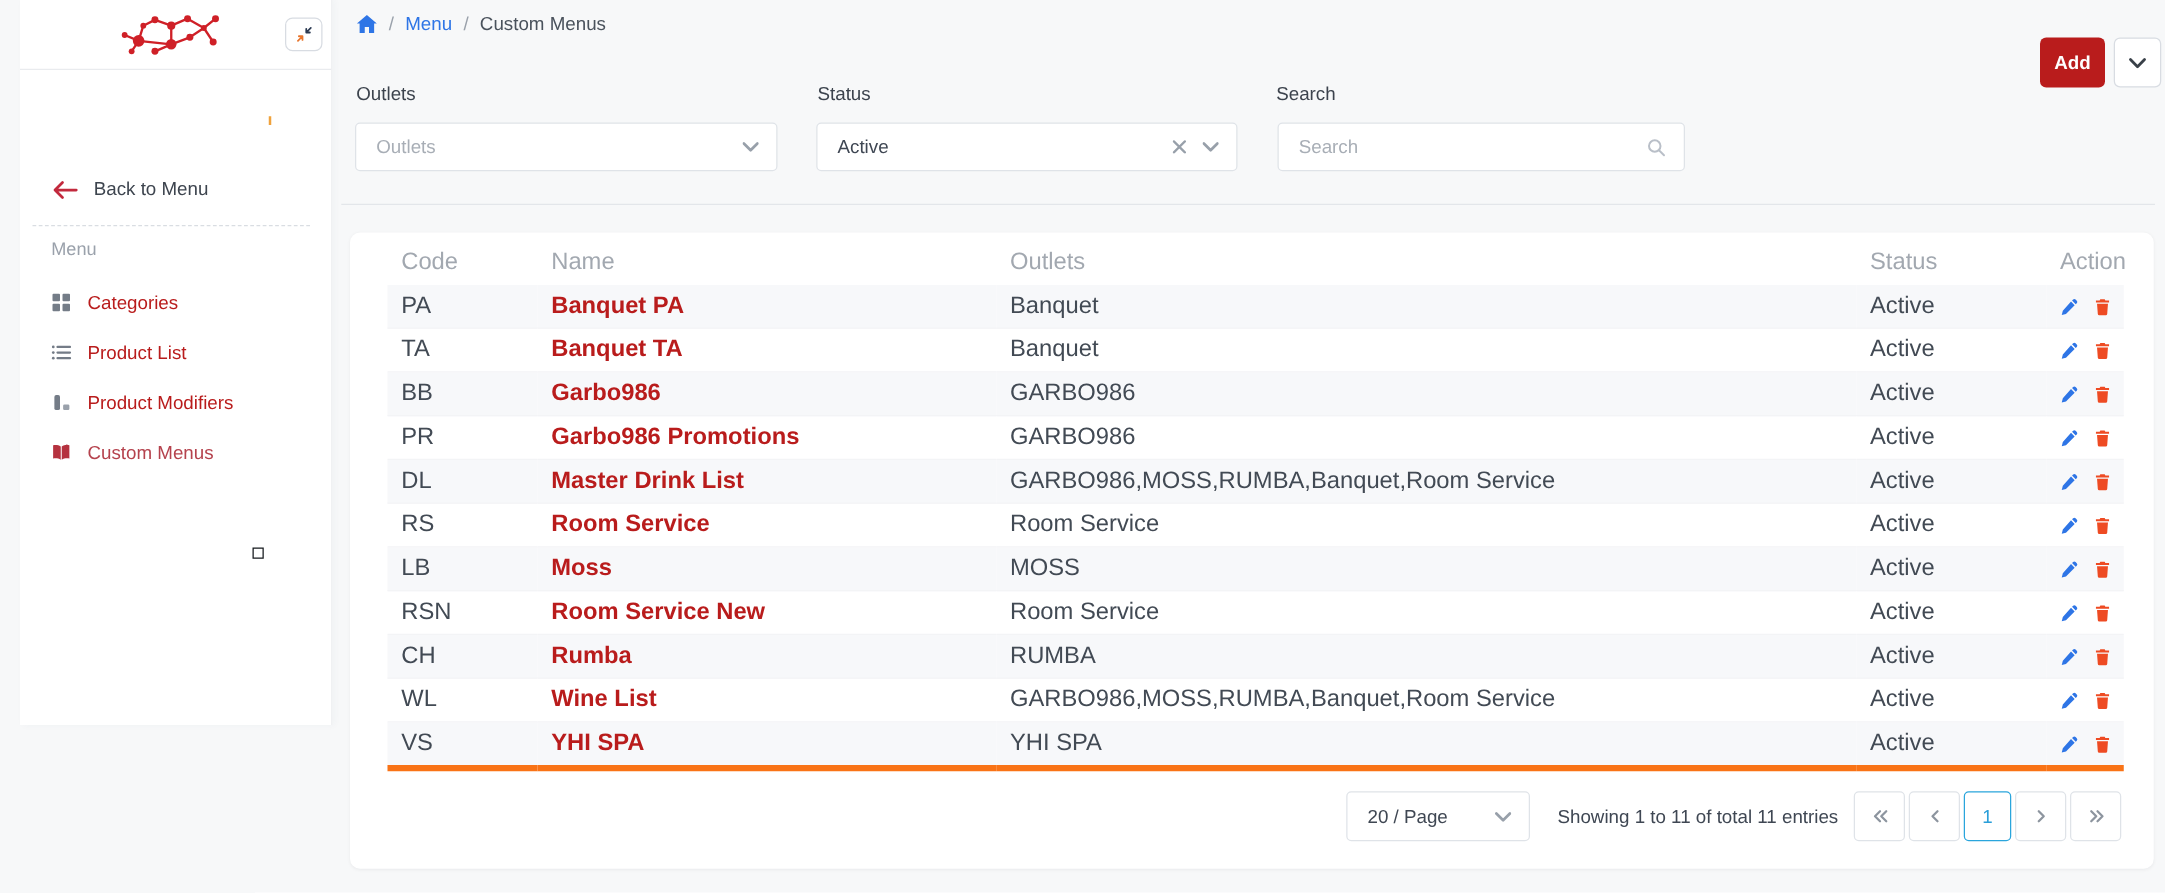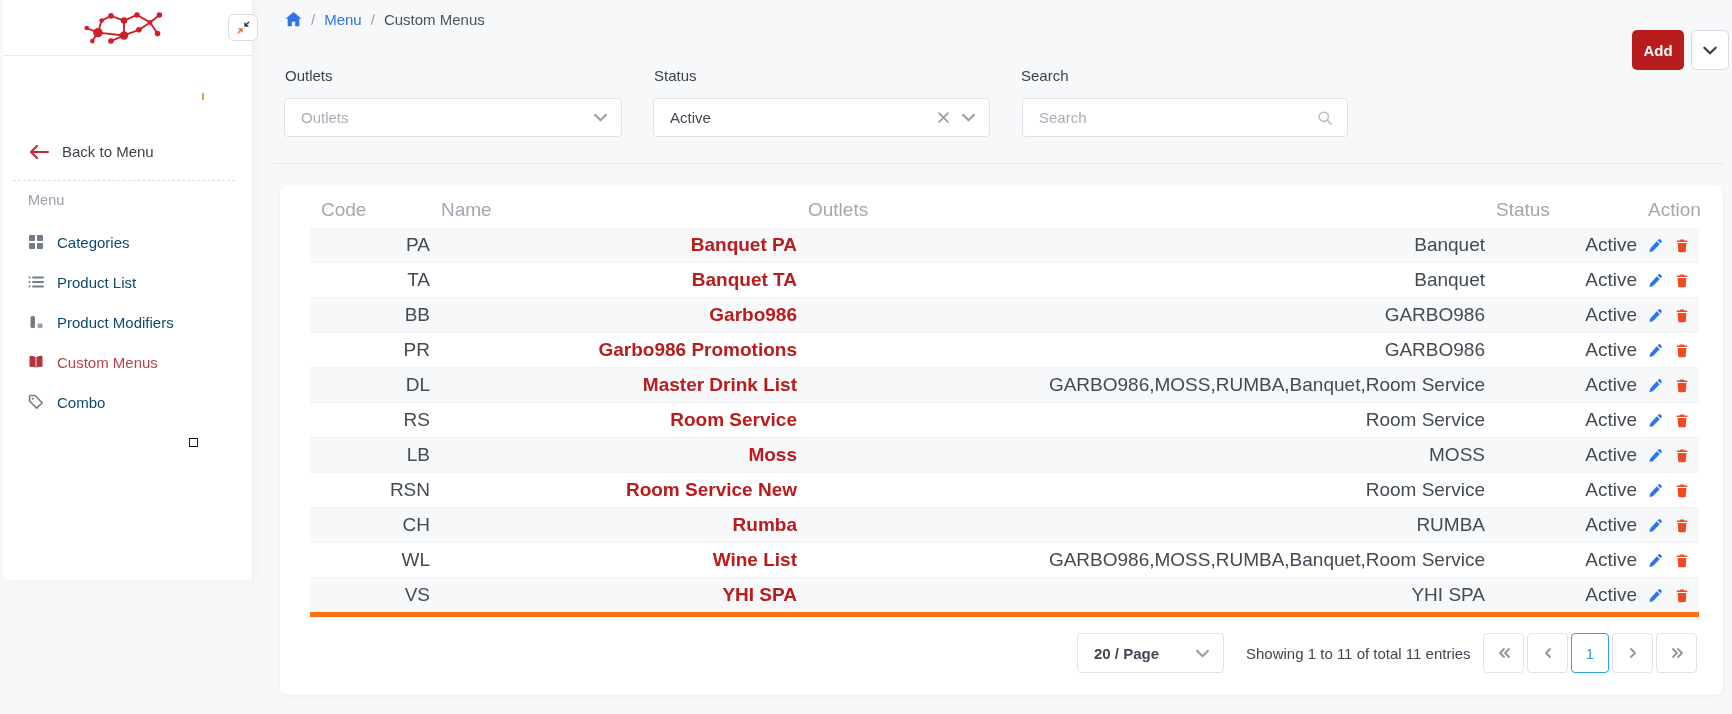--- a/index.html
+++ b/index.html
@@ -9,41 +9,41 @@
     background:#f7f8f9;
     position:relative;
     overflow:hidden;
     color:#424a54;
     font-size:15px;
   }
   svg { display:block; }
 
   
   .sidebar {
-    position:absolute; left:3px; top:0; width:250px; height:580px;
+    position:absolute; left:16px; top:0; width:250px; height:580px;
     background:#fff; border-right:1px solid #ebedf0;
     box-shadow:2px 0 6px rgba(60,70,90,.04);
   }
   .logo-wrap { height:56px; border-bottom:1px solid #e9ebee; position:relative; }
   .logo-wrap svg { position:absolute; left:80px; top:6px; }
   .collapse-btn {
     position:absolute; left:228px; top:14px; width:30px; height:27px;
     background:#fff; border:1px solid #d8dce2; border-radius:6px;
     display:flex; align-items:center; justify-content:center; z-index:3; cursor:pointer;
   }
   .orange-tick { position:absolute; left:199px; top:93px; width:2px; height:7px; background:#f0a23c; }
   .stray-square { position:absolute; left:186px; top:438px; width:9px; height:9px; border:1.5px solid #15181c; background:#fff; }
   .back-row { position:absolute; left:25px; top:143px; display:flex; align-items:center; gap:12px; cursor:pointer; }
   .back-row .back-label { color:#3d444e; }
   .dashed-divider { position:absolute; left:10px; top:180px; width:222px; border-top:1px dashed #d9dde2; }
   .menu-section-label { position:absolute; left:25px; top:192px; color:#9aa1ab; font-size:14.5px; }
   .nav { position:absolute; left:0; top:222px; width:250px; }
   .nav-item {
     height:40px; display:flex; align-items:center; gap:13px;
-    padding-left:25px; color:#0c4a6e; cursor:pointer;
+    padding-left:25px; color:#b91c1c; cursor:pointer;
   }
   .nav-item.active { color:#b5424d; }
 
   
   .breadcrumb { position:absolute; left:285px; top:11px; display:flex; align-items:center; gap:9px; }
   .breadcrumb .sep { color:#9aa1ab; }
   .breadcrumb .crumb-link { color:#2e75e6; cursor:pointer; }
   .breadcrumb .crumb-current { color:#4a525c; }
   .add-group { position:absolute; left:1632px; top:30px; display:flex; gap:7px; }
   .add-btn {
@@ -85,39 +85,39 @@
     border-collapse:collapse; table-layout:fixed; font-size:19px;
   }
   .menu-table col.c1 { width:120px; }
   .menu-table col.c2 { width:367px; }
   .menu-table col.c3 { width:688px; }
   .menu-table col.c4 { width:152px; }
   .menu-table col.c5 { width:62px; }
   .menu-table th {
     height:36px; text-align:left; font-weight:400; color:#a2a8b0; padding-left:11px;
   }
-  .menu-table td { height:34px; padding-left:11px; color:#424a54;text-align:right; }
+  .menu-table td { height:34px; padding-left:11px; color:#424a54; }
   .menu-table tbody tr { border-bottom:1px solid #f3f4f6; }
   .menu-table tbody tr:nth-child(odd) { background:#f7f8fa; }
   .menu-table tbody tr:last-child { border-bottom:5px solid #f97316; }
   .name-link { color:#b91c1c; font-weight:700; cursor:pointer; text-decoration:none; }
   .action-cell { display:flex; align-items:center; gap:12px; height:34px; }
   .action-cell .icon-btn { cursor:pointer; }
 
   
   .pager-row {
     position:absolute; left:0; top:447px; width:1443px; height:40px;
     display:flex; align-items:center;
   }
   .page-size-select {
     position:absolute; left:797px; width:147px; height:40px; background:#fff;
     border:1px solid #dfe3e8; border-radius:4px; display:flex; align-items:center;
     padding:0 14px 0 16px; cursor:pointer; color:#3f4753;
   }
-  .page-size-select .grow { flex:1;font-weight:bold; }
+  .page-size-select .grow { flex:1; }
   .pager-info { position:absolute; left:966px; width:230px; color:#3f4753; }
   .pager-buttons { position:absolute; left:1203px; display:flex; gap:3px; }
   .pg-btn {
     width:41px; height:40px; background:#fff; border:1px solid #dfe3e8; border-radius:4px;
     display:flex; align-items:center; justify-content:center; cursor:pointer;
     color:#8d959f; font-size:15px;
   }
   .pg-btn.current { width:38px; border:1px solid #2aa5dc; color:#2b9fd9; }
 </style>
 </head>
@@ -196,29 +196,20 @@
     <div class="nav-item active">
       <span>
         <svg width="16" height="16" viewBox="0 0 16 16" fill="#b5323f">
           <path d="M1.5 2.2C3.8 1.9 6 2.1 7.6 3.2v10.6C6 12.7 3.8 12.5 1.5 12.8V2.2z"></path>
           <path d="M14.5 2.2C12.2 1.9 10 2.1 8.4 3.2v10.6c1.6-1.1 3.8-1.3 6.1-1V2.2z"></path>
           <path d="M12.2 1.2l1.3 1v4l-1.3-1.2z" fill="#b5323f"></path>
         </svg>
       </span>
       <span>Custom Menus</span>
     </div>
-    <div class="nav-item">
-      <span>
-        <svg width="16" height="16" viewBox="0 0 16 16" fill="none">
-          <path d="M1.5 7V2.5a1 1 0 0 1 1-1H7l7.2 7.2-5.5 5.5L1.5 7z" stroke="#747c87" stroke-width="1.6" stroke-linejoin="round"></path>
-          <circle cx="4.7" cy="4.7" r="1.1" fill="#747c87"></circle>
-        </svg>
-      </span>
-      <span>Combo</span>
-    </div>
   </div>
 
   <div class="stray-square"></div>
 </div>
 
 <div class="collapse-btn">
   <svg width="15" height="15" viewBox="0 0 16 16" fill="none" stroke-linecap="round">
     <path d="M13.5 2.5L9.6 6.4M9.6 6.4V3.3M9.6 6.4h3.1" stroke="#2b3a52" stroke-width="1.5"></path>
     <path d="M2.5 13.5l3.9-3.9M6.4 9.6v3.1M6.4 9.6H3.3" stroke="#e8752c" stroke-width="1.5"></path>
   </svg>

